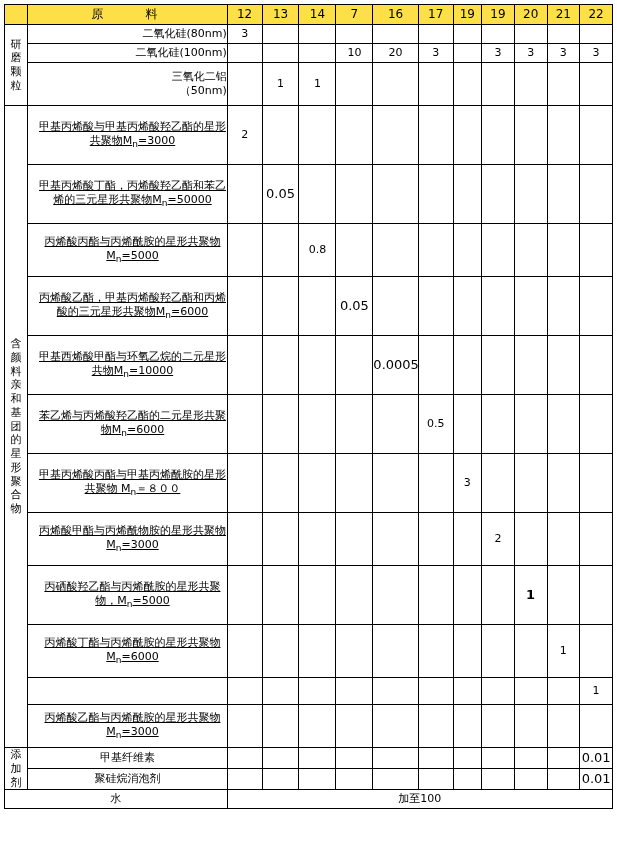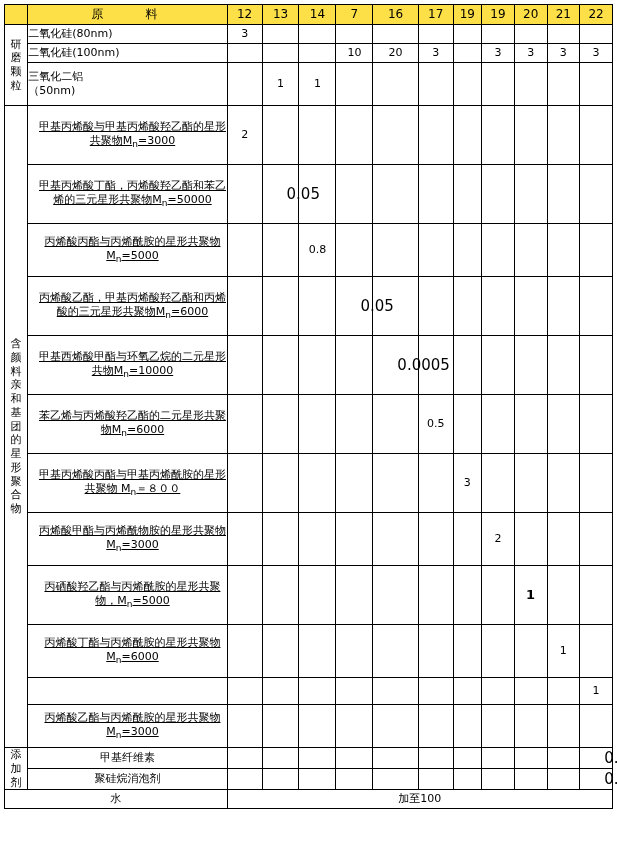--- a/index.html
+++ b/index.html
@@ -59,28 +59,28 @@
     margin: 0 auto;
     text-align: center;
   }
   
   td.mat {
     text-align: left;
     padding: 2px 3px 2px 4px;
     font-size: 11.5px;
     line-height: 1.3;
   }
-  td.mat.ctr { text-align: left; }
+  td.mat.ctr { text-align: right; }
   td.mat.ind { padding-left: 10px; text-decoration: underline; }
   .sub { font-size: 9px; vertical-align: sub; }
   
   td.num {
     font-size: 11px;
   }
-  td.num.tiny { font-size: 15px; padding-left: 24px; }
+  td.num.tiny { font-size: 13px; }
   td.num.big { font-size: 13px; font-weight: bold; }
   td.water-label { text-align: center; font-size: 12px; }
   td.water-val { text-align: center; font-size: 12px; }
 </style>
 </head>
 <body>
 
 <div class="sheet">
   <table class="spec">
     <colgroup>

